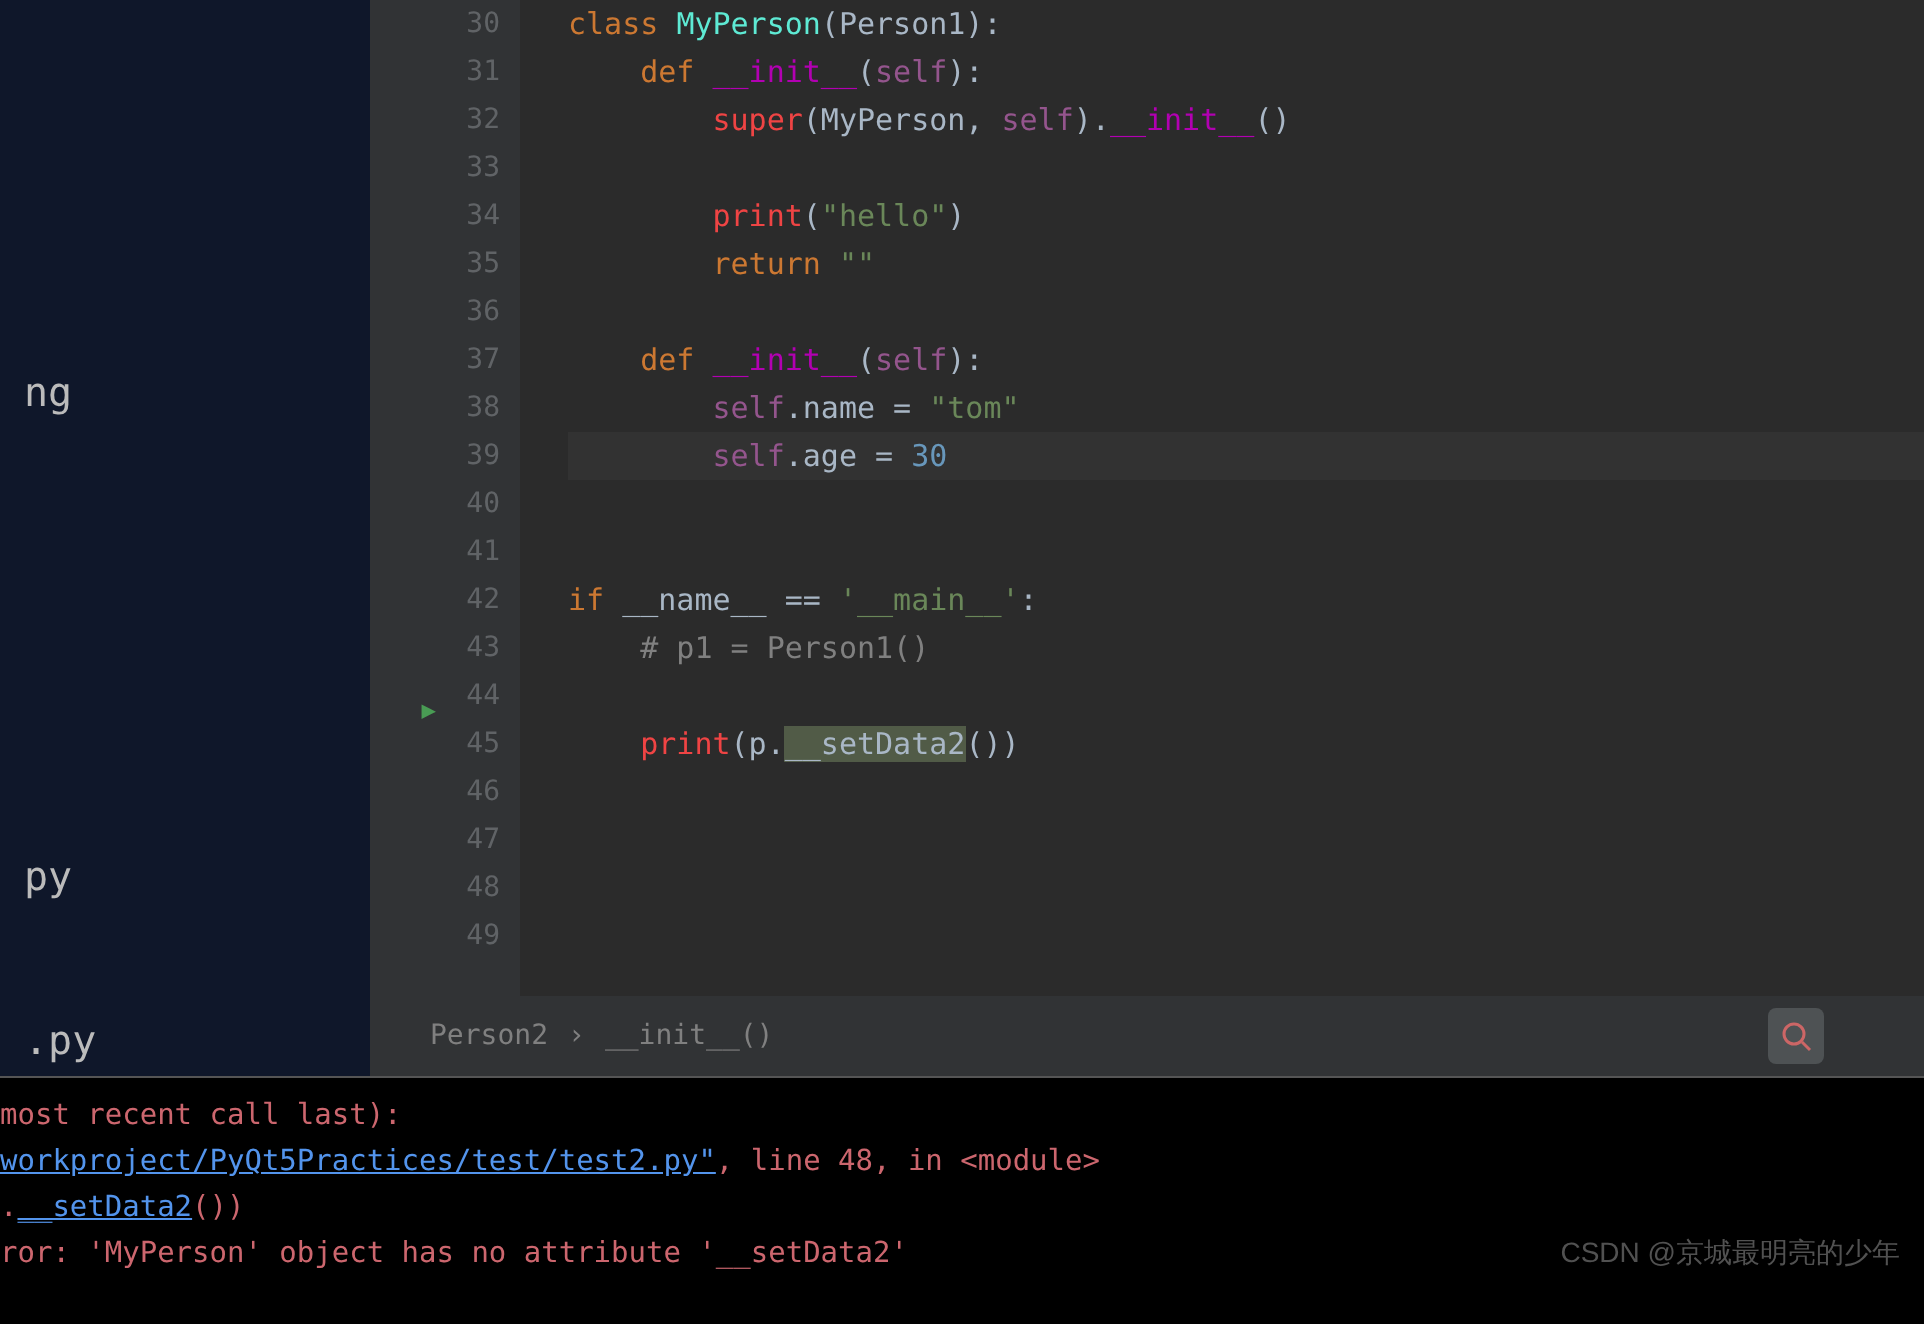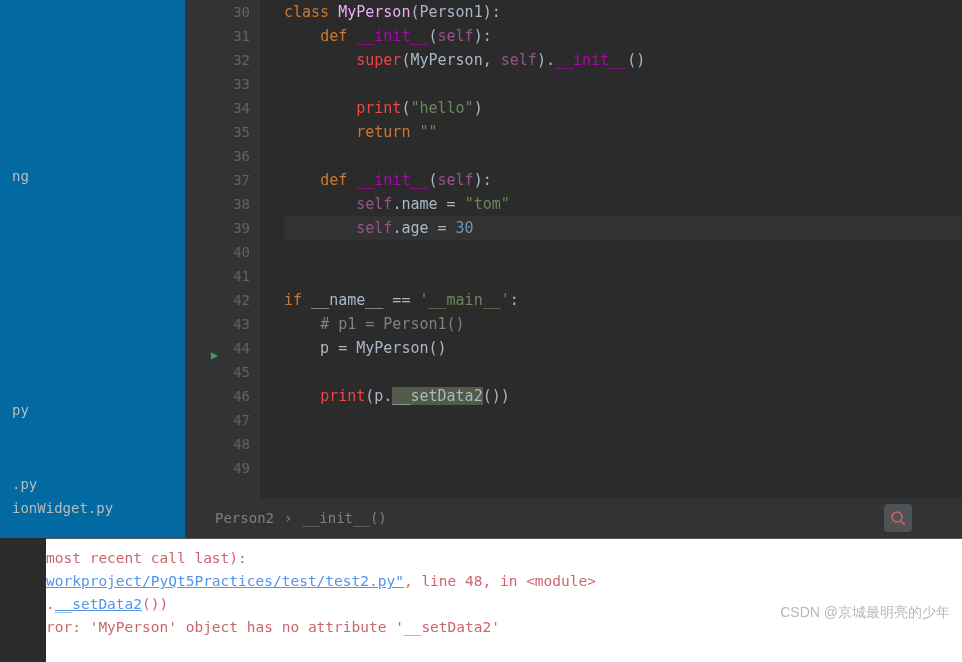--- a/index.html
+++ b/index.html
@@ -12,24 +12,24 @@
       overflow: hidden;
       font-size: 15px;
       position: relative;
     }
     .main-container {
       display: flex;
       height: 538px;
     }
     .sidebar {
       width: 185px;
-      background: #0369a1;
-      padding: 4px 4px;
+      background: #0f172a;
+      padding: 20px 4px;
       color: #bbbbbb;
-      font-size: 14px;
+      font-size: 20px;
       overflow: hidden;
     }
     .sidebar-item {
       padding: 4px 8px;
       white-space: nowrap;
     }
     .editor-area {
       flex: 1;
       background: #2b2b2b;
       position: relative;
@@ -80,21 +80,21 @@
       line-height: 24px;
     }
     .code-line {
       height: 24px;
       white-space: pre;
     }
     .code-line.current {
       background: #323232;
     }
     .keyword { color: #cc7832; }
-    .class-name { color: #f0abfc; }
+    .class-name { color: #5eead4; }
     .method-name { color: #ffc66d; }
     .dunder { color: #b200b2; }
     .builtin { color: #ef4444; }
     .self-param { color: #94558d; }
     .string { color: #6a8759; }
     .number { color: #6897bb; }
     .comment { color: #808080; }
     .operator { color: #a9b7c6; }
     .paren { color: #a9b7c6; text-align: right; }
     .underline-wavy {
@@ -121,38 +121,37 @@
       width: 28px;
       height: 28px;
       background: #4e5254;
       border-radius: 4px;
       display: flex;
       align-items: center;
       justify-content: center;
       margin-right: 20px;
     }
     .console-area {
-      background: #ffffff;
+      background: #000000;
       height: 124px;
       padding: 8px 0;
       font-size: 14.5px;
       line-height: 23px;
       border-top: 1px solid #555;
-      margin-left: 46px;
     }
     .console-line {
       white-space: pre;
       padding: 0;
     }
     .error-text { color: #cc666e; }
     .link-text { color: #5394ec; text-decoration: underline; }
     .watermark {
       position: absolute;
       right: 12px;
-      bottom: 40px;
+      bottom: 26px;
       color: #888;
       font-size: 14px;
       opacity: 0.6;
       font-family: sans-serif;
     }
   </style>
 </head>
 <body>
 
 <div class="main-container">
@@ -199,21 +198,20 @@
           <div class="code-line"><span class="">        </span><span class="builtin">print</span><span class="paren">(</span><span class="string">"hello"</span><span class="paren">)</span></div>
           <div class="code-line"><span class="">        </span><span class="keyword">return </span><span class="string">""</span></div>
           <div class="code-line"></div>
           <div class="code-line"><span class="">    </span><span class="keyword">def </span><span class="dunder">__init__</span><span class="paren">(</span><span class="self-param">self</span><span class="paren">):</span></div>
           <div class="code-line"><span class="">        </span><span class="self-param">self</span><span class="operator">.name = </span><span class="string">"tom"</span></div>
           <div class="code-line current"><span class="">        </span><span class="self-param">self</span><span class="operator">.age = </span><span class="number">30</span></div>
           <div class="code-line"></div>
           <div class="code-line"></div>
           <div class="code-line"><span class="keyword">if </span><span class="operator">__name__ == </span><span class="string">'__main__'</span><span class="paren">:</span></div>
           <div class="code-line"><span class="">    </span><span class="comment"># p1 = Person1()</span></div>
-          <div class="code-line"><span class="operator">    p = MyPerson()</span></div>
           <div class="code-line"></div>
           <div class="code-line"><span class="">    </span><span class="builtin">print</span><span class="paren">(p.</span><span class="highlight-bg">__setData2</span><span class="paren">())</span></div>
           <div class="code-line"></div>
         </div>
     </div>
     <div class="breadcrumb-bar">
       <div class="breadcrumb-content">
         <span>Person2</span>
         <span>›</span>
         <span>__init__()</span>

